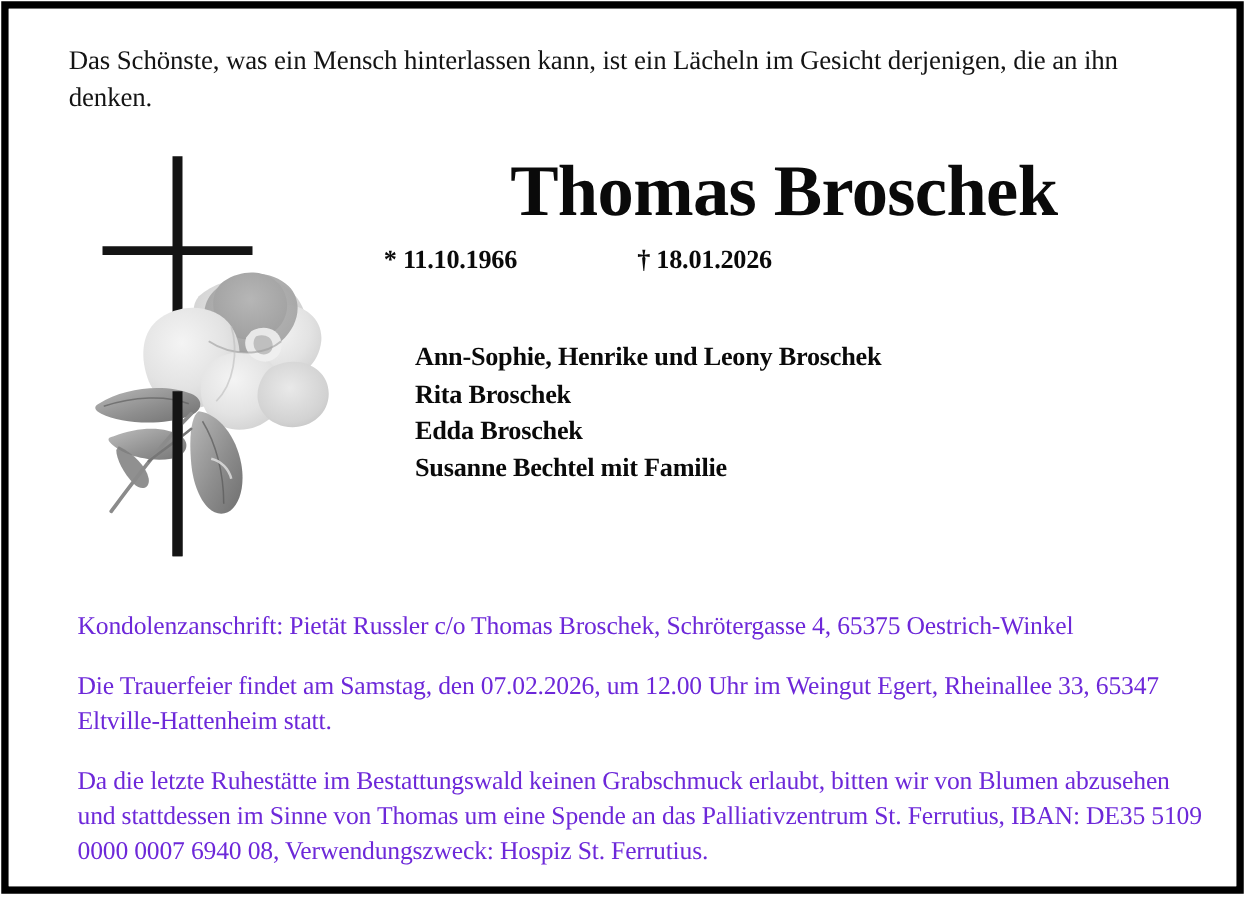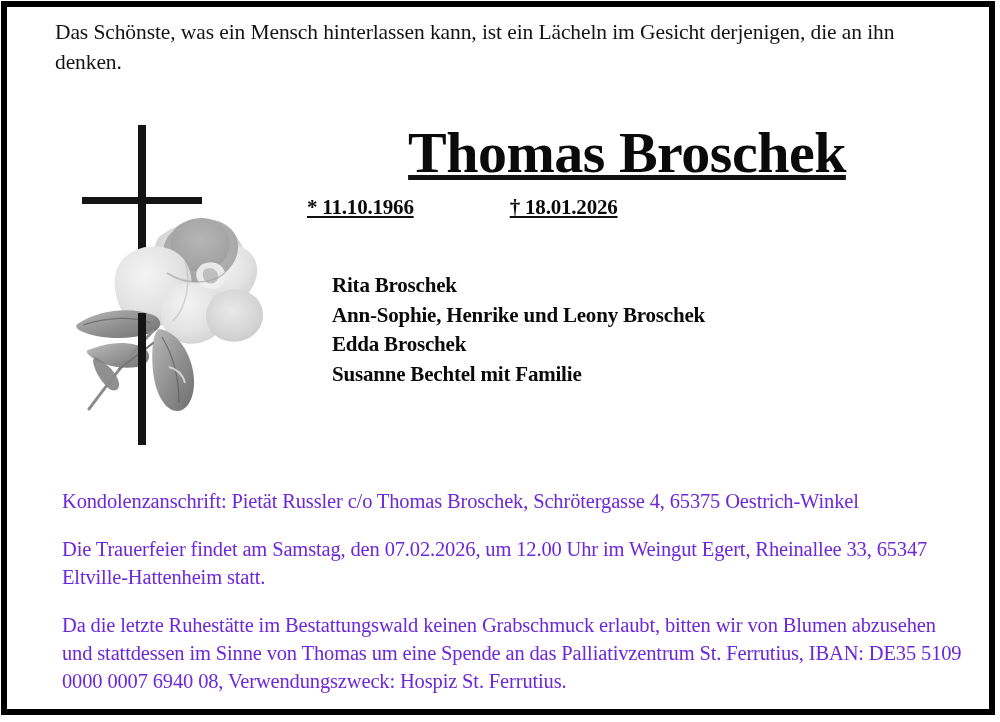--- a/index.html
+++ b/index.html
@@ -31,21 +31,21 @@
   #inner {
     position: absolute;
     inset: 0;
     background: #ffffff;
   }
 
   
   .quote {
     position: absolute;
     left: 48px;
-    top: 10px;
+    top: 26px;
     width: 900px;
     font-size: 21.5px;
     line-height: 30px;
     letter-spacing: -0.1px;
     color: #141414;
   }
 
   
   .emblem {
     position: absolute;
@@ -55,21 +55,20 @@
     height: 340px;
   }
   .emblem svg { display: block; }
 
   
   .name-block {
     position: absolute;
     left: 300px;
     top: 112px;
     width: 640px;
-    text-decoration: underline;
   }
   .deceased-name {
     font-size: 58px;
     font-weight: bold;
     line-height: 68px;
     letter-spacing: -0.5px;
     text-align: center;
     color: #0a0a0a;
     white-space: nowrap;
   }
@@ -195,22 +194,22 @@
 
     <div class="name-block">
       <div class="deceased-name">Thomas Broschek</div>
       <div class="dates-row">
         <span class="date-item">* 11.10.1966</span>
         <span class="date-item">† 18.01.2026</span>
       </div>
     </div>
 
     <div class="mourners">
+      <div class="family-name">Ann-Sophie, Henrike und Leony Broschek</div>
       <div class="family-name">Rita Broschek</div>
-      <div class="family-name">Ann-Sophie, Henrike und Leony Broschek</div>
       <div class="family-name">Edda Broschek</div>
       <div class="family-name">Susanne Bechtel mit Familie</div>
     </div>
 
     <div class="footer">
       <div class="para">Kondolenzanschrift: Pietät Russler c/o Thomas Broschek, Schrötergasse 4, 65375 Oestrich-Winkel</div>
       <div class="para">Die Trauerfeier findet am Samstag, den 07.02.2026, um 12.00 Uhr im Weingut Egert, Rheinallee 33, 65347 Eltville-Hattenheim statt.</div>
       <div class="para tight-lines">Da die letzte Ruhestätte im Bestattungswald keinen Grabschmuck erlaubt, bitten wir von Blumen abzusehen und stattdessen im Sinne von Thomas um eine Spende an das Palliativzentrum St. Ferrutius, IBAN: DE35 5109 0000 0007 6940 08, Verwendungszweck: Hospiz St. Ferrutius.</div>
     </div>
 

